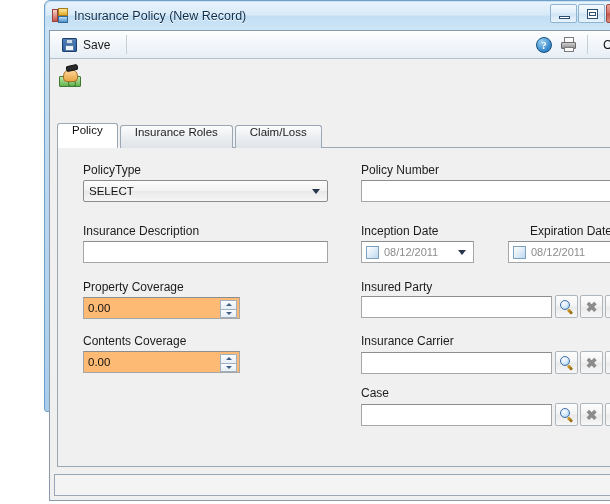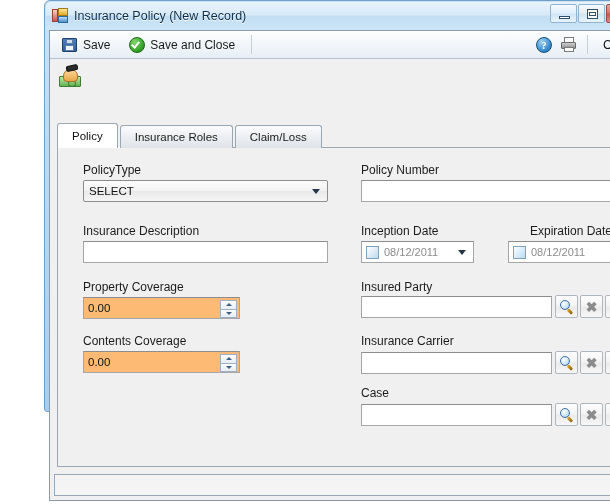--- a/index.html
+++ b/index.html
@@ -268,21 +268,21 @@
     position: absolute;
     left: 7px; top: 92px;
     width: 586px; height: 25px;
     display: flex;
     align-items: flex-end;
     z-index: 3;
   }
   .tab {
     height: 23px;
     box-sizing: border-box;
-    display: flex; align-items: center; justify-content: center;
+    display: flex; align-items: flex-start; justify-content: center;
     padding: 0 14px;
     font-size: 11.5px;
     color: #1b1b1b;
     border: 1px solid #9aa7b4;
     border-bottom: none;
     border-radius: 3px 3px 0 0;
     background: linear-gradient(to bottom, #fbfcfd 0%, #eceff2 50%, #dfe4e9 100%);
     margin-right: 2px;
   }
   .tab.active {
@@ -509,27 +509,20 @@
   <div class="frame-inner">
 
     <div class="toolbar">
       <div class="tb-btn">
         <span class="ico-save">
           <span class="body"></span>
             <span class="label"></span>
             <span class="shutter"></span>
         </span>
         <span>Save</span>
-      </div>
-      <div class="tb-btn">
-        <span class="ico-check">
-          <span class="circ"></span>
-            <span class="tick"></span>
-        </span>
-        <span>Save and Close</span>
       </div>
       <div class="tb-sep"></div>
 
       <div class="tb-right">
         <span class="ico-help">
           <span class="circ"></span>
             <span class="q">?</span>
         </span>
         <span class="ico-print">
           <span class="paper"></span>

